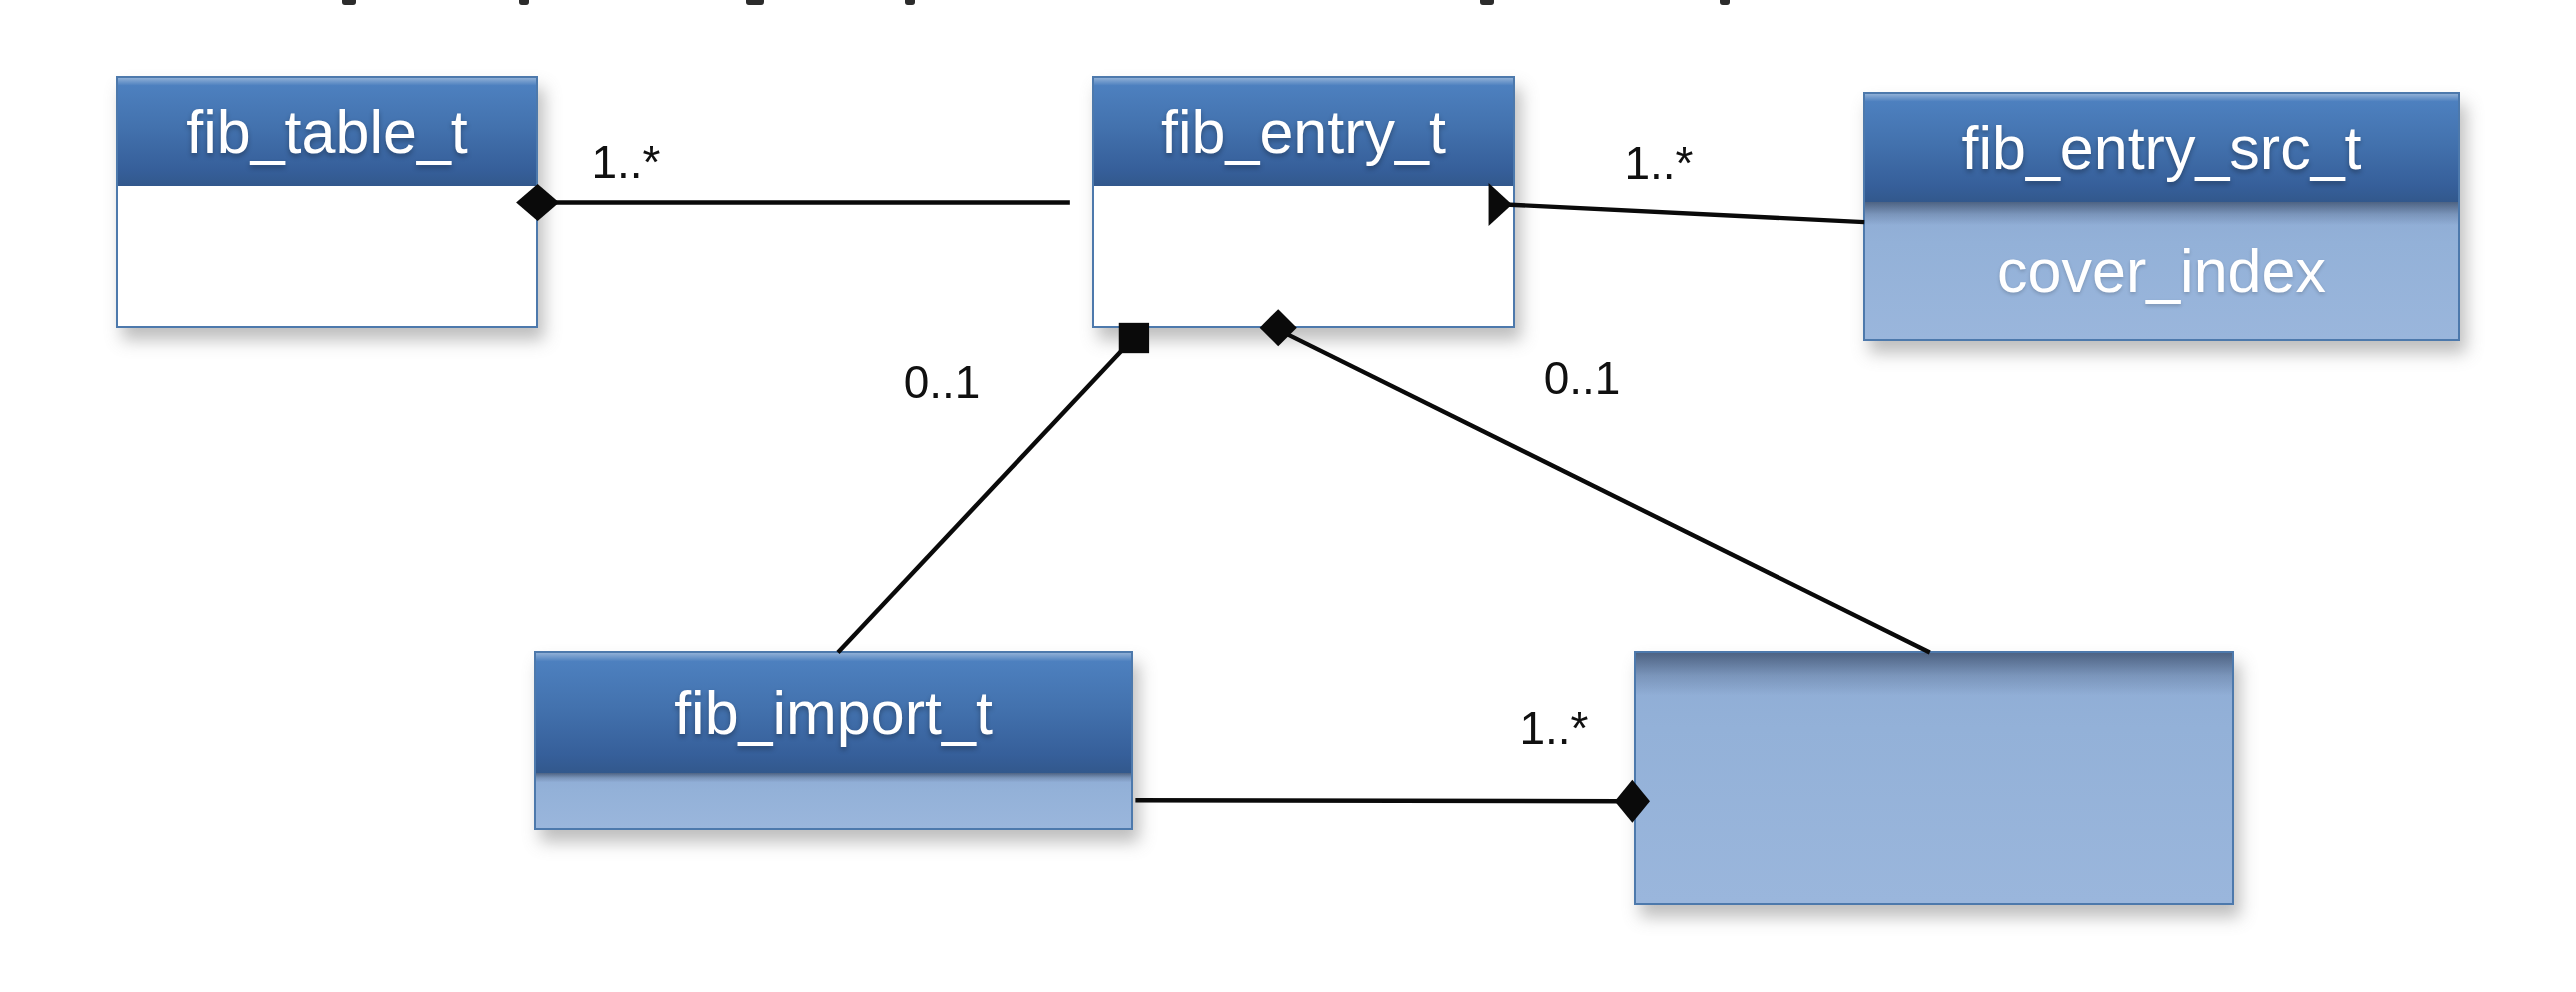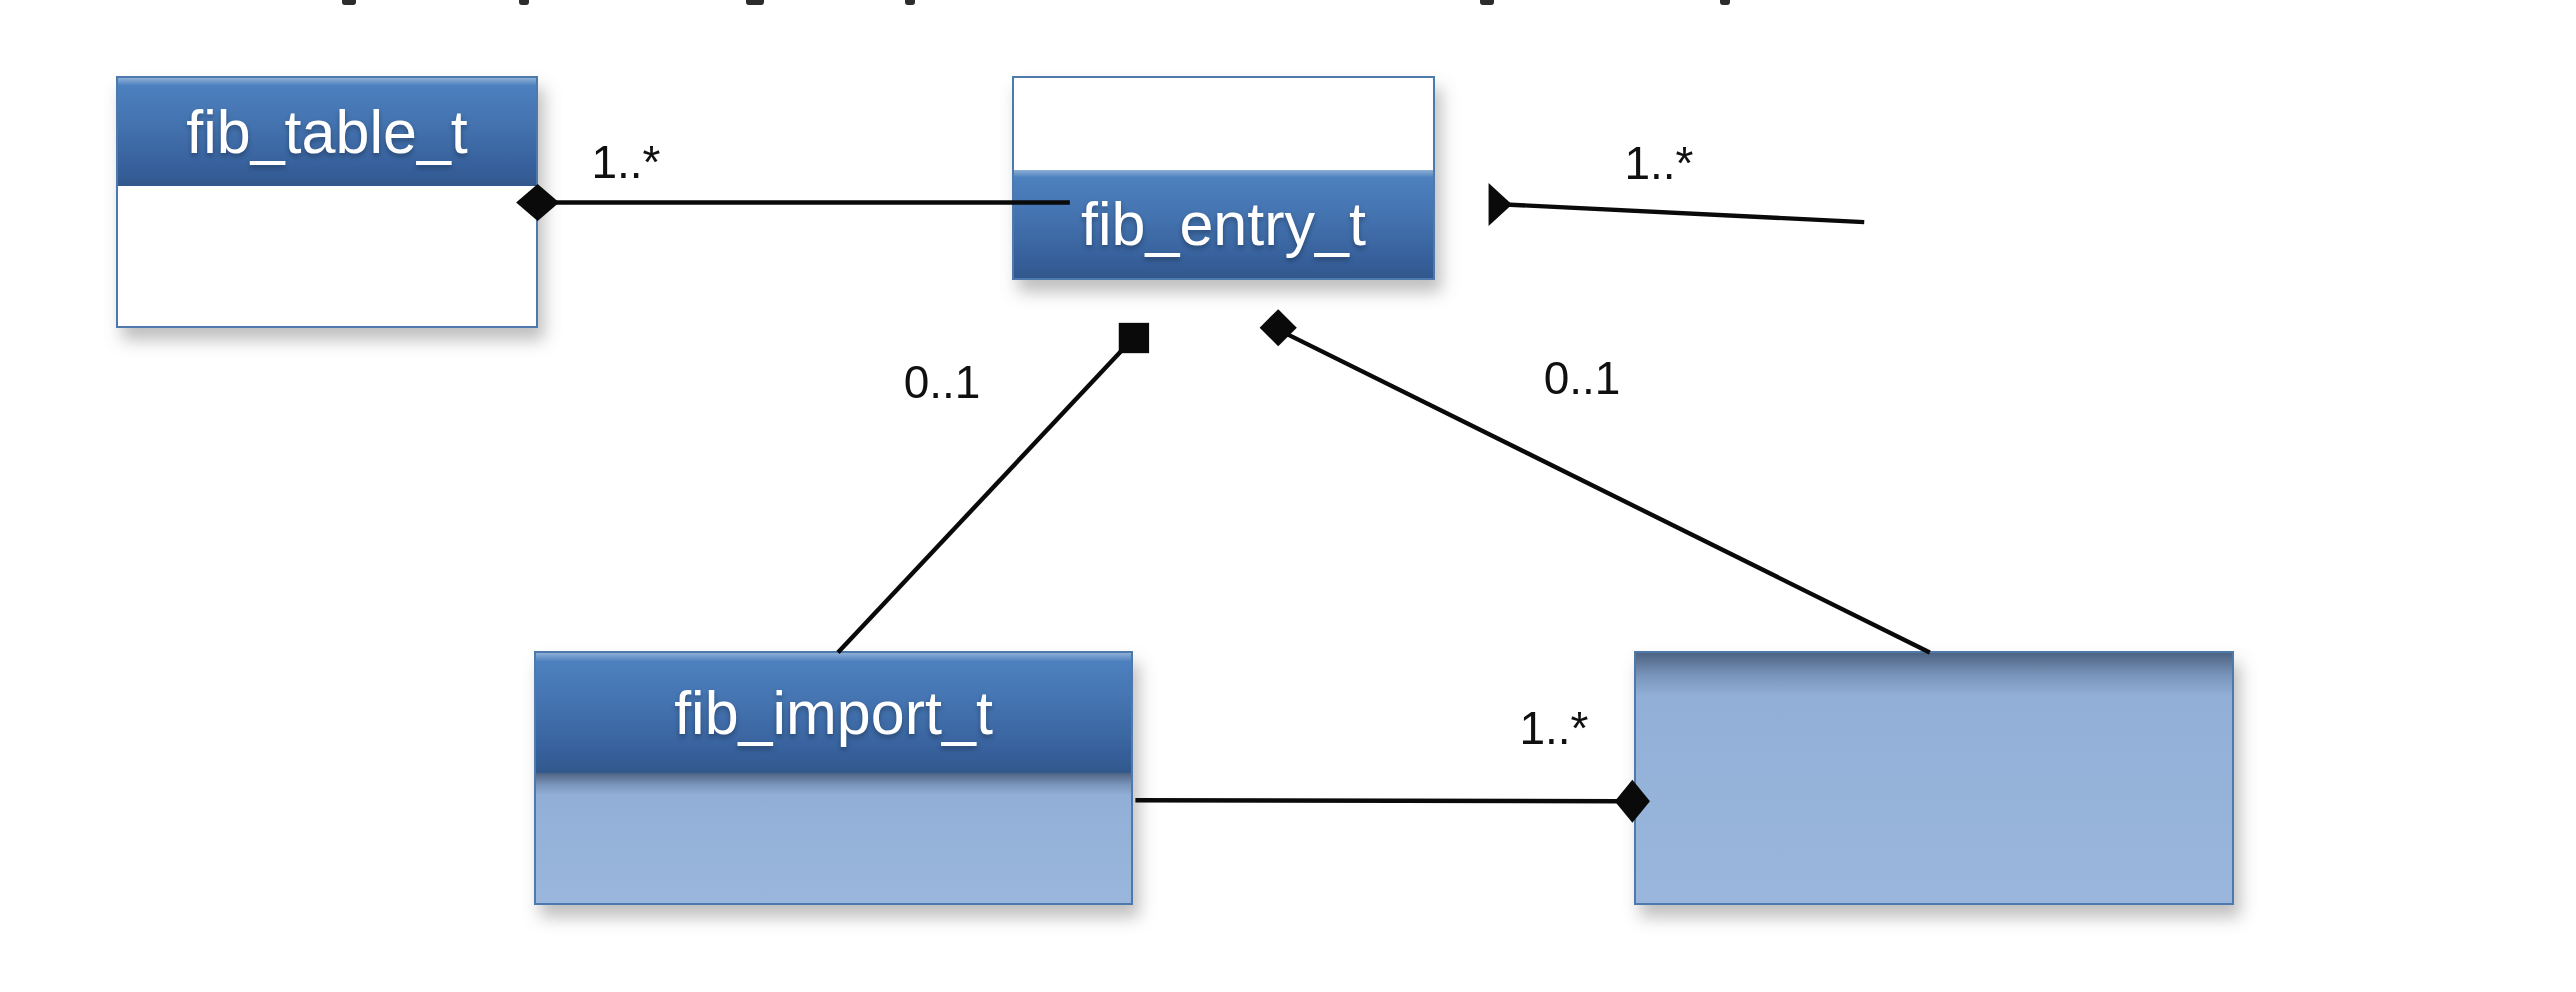--- a/index.html
+++ b/index.html
@@ -100,26 +100,30 @@
   <span class="top-fragment" style="left:519px;width:9.8px;"></span>
   <span class="top-fragment" style="left:746px;width:17.6px;"></span>
   <span class="top-fragment" style="left:905px;width:9.8px;"></span>
   <span class="top-fragment" style="left:1480px;width:13.7px;"></span>
   <span class="top-fragment" style="left:1720px;width:9.8px;"></span>
 
   <div class="uml-box" style="left:116px; top:76px; width:422px; height:252px;">
     <div class="uml-header" style="height:108px;">fib_table_t</div>
   </div>
 
-  <div class="uml-box" style="left:1012px; top:76px; width:423px; height:204px;justify-content:flex-end;">
+  <div class="uml-box" style="left:1092px; top:76px; width:423px; height:252px;">
     <div class="uml-header" style="height:108px;">fib_entry_t</div>
   </div>
 
+  <div class="uml-box" style="left:1863px; top:92px; width:597px; height:249px;">
+    <div class="uml-header" style="height:108px;">fib_entry_src_t</div>
+    <div class="uml-body">cover_index</div>
+  </div>
 
-  <div class="uml-box" style="left:534px; top:651px; width:599px; height:254px;justify-content:space-between;">
+  <div class="uml-box" style="left:534px; top:651px; width:599px; height:179px;justify-content:space-between;">
     <div class="uml-header" style="height:120px;">fib_import_t</div>
     <div class="uml-body"></div>
   </div>
 
   <div class="uml-box" style="left:1634px; top:651px; width:600px; height:254px;">
     <div class="uml-body"></div>
   </div>
 
   <svg id="connector-layer" width="2576" height="992" viewBox="0 0 2632 1014">
 

